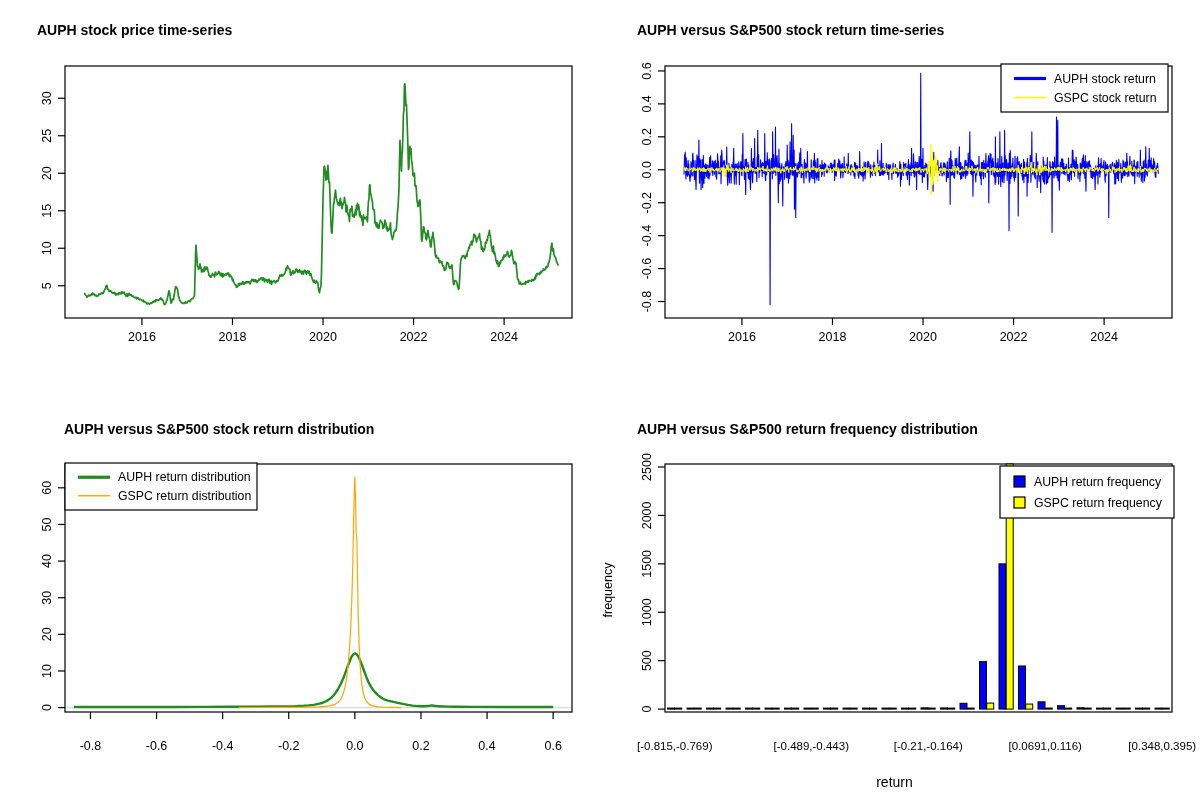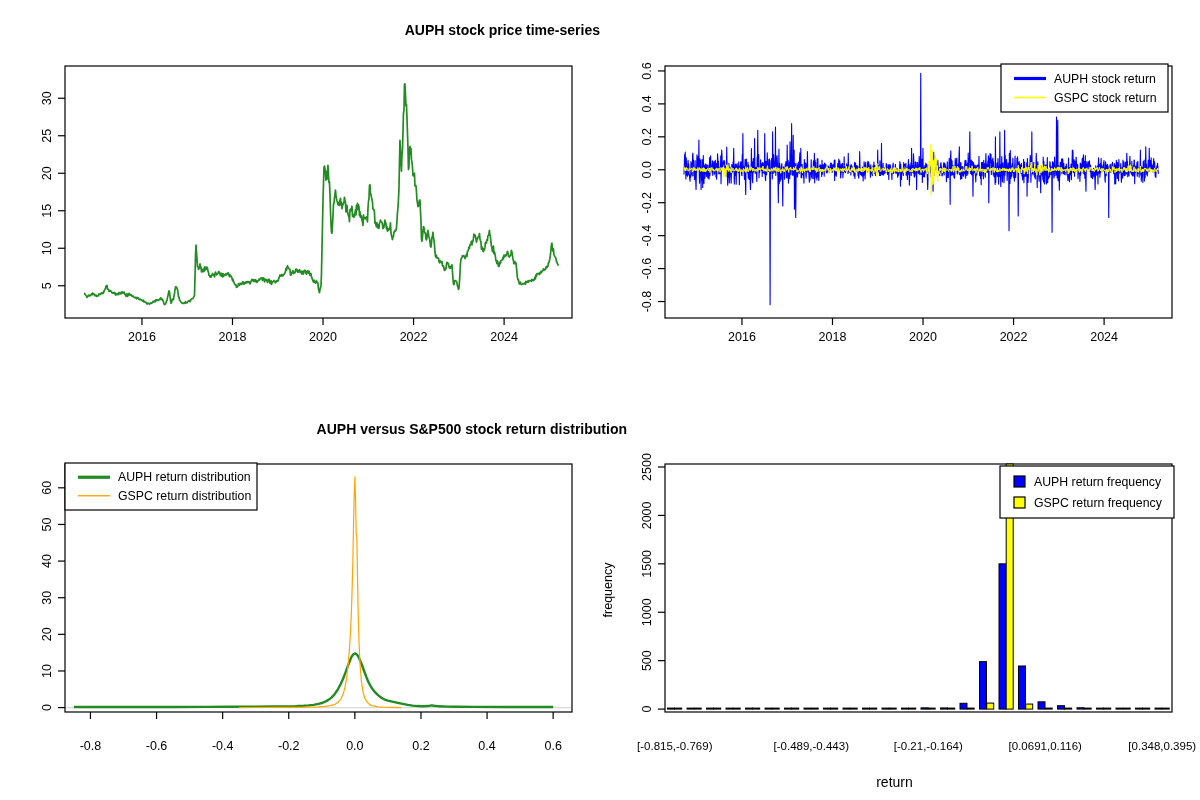--- a/index.html
+++ b/index.html
@@ -2,21 +2,21 @@
 <html><head>
 <meta charset="utf-8">
 <style>
   html,body{margin:0;padding:0;background:#ffffff;}
   body{font-family:"Liberation Sans",sans-serif;color:#000;}
   .canvas{position:relative;width:1200px;height:800px;background:#fff;overflow:hidden;}
   .grid{position:absolute;left:0;top:0;width:1200px;height:800px;
         display:grid;grid-template-columns:600px 600px;grid-template-rows:400px 400px;}
   figure.panel{margin:0;position:relative;width:600px;height:400px;}
   svg.chart{display:block;width:600px;height:400px;font-family:"Liberation Sans",sans-serif;}
-  .panel-title{position:absolute;width:600px;text-align:right;font-weight:bold;font-size:14px;
+  .panel-title{position:absolute;width:600px;text-align:left;font-weight:bold;font-size:14px;
                padding-left:37px;box-sizing:border-box;pointer-events:none;white-space:nowrap;}
   #title-0{left:0;top:22px;} #title-1{left:600px;top:22px;}
   #title-2{left:0;top:421px;margin-left:27px;} #title-3{left:600px;top:421px;}
   .axis-xlabel{position:absolute;left:576px;top:774px;width:600px;text-align:center;
                font-size:14px;padding-left:37px;box-sizing:border-box;}
   .axis-ylabel{position:absolute;left:608px;top:590px;transform:translate(-50%,-50%) rotate(-90deg);
                font-size:12.5px;white-space:nowrap;}
 </style>
 </head>
 <body>
@@ -207,17 +207,19 @@
           <rect x="400" y="66" width="174" height="52" fill="#fff" stroke="#000" stroke-width="1.2"></rect>
           <rect x="414" y="76" width="11" height="11" fill="#0000ff" stroke="#000" stroke-width="1.2"></rect>
           <text x="434" y="81.5" font-size="12.3" fill="#000" dominant-baseline="central">AUPH return frequency</text>
           <rect x="414" y="97" width="11" height="11" fill="#ffff00" stroke="#000" stroke-width="1.2"></rect>
           <text x="434" y="102.5" font-size="12.3" fill="#000" dominant-baseline="central">GSPC return frequency</text>
         </svg>
     </figure>
   </div>
 
   <div class="panel-title" id="title-0">AUPH stock price time-series</div>
+  <div class="panel-title" id="title-1">AUPH versus S&amp;P500 stock return time-series</div>
   <div class="panel-title" id="title-2">AUPH versus S&amp;P500 stock return distribution</div>
+  <div class="panel-title" id="title-3">AUPH versus S&amp;P500 return frequency distribution</div>
 
   <div class="axis-ylabel">frequency</div>
   <div class="axis-xlabel">return</div>
 </div>
 
 </body></html>

